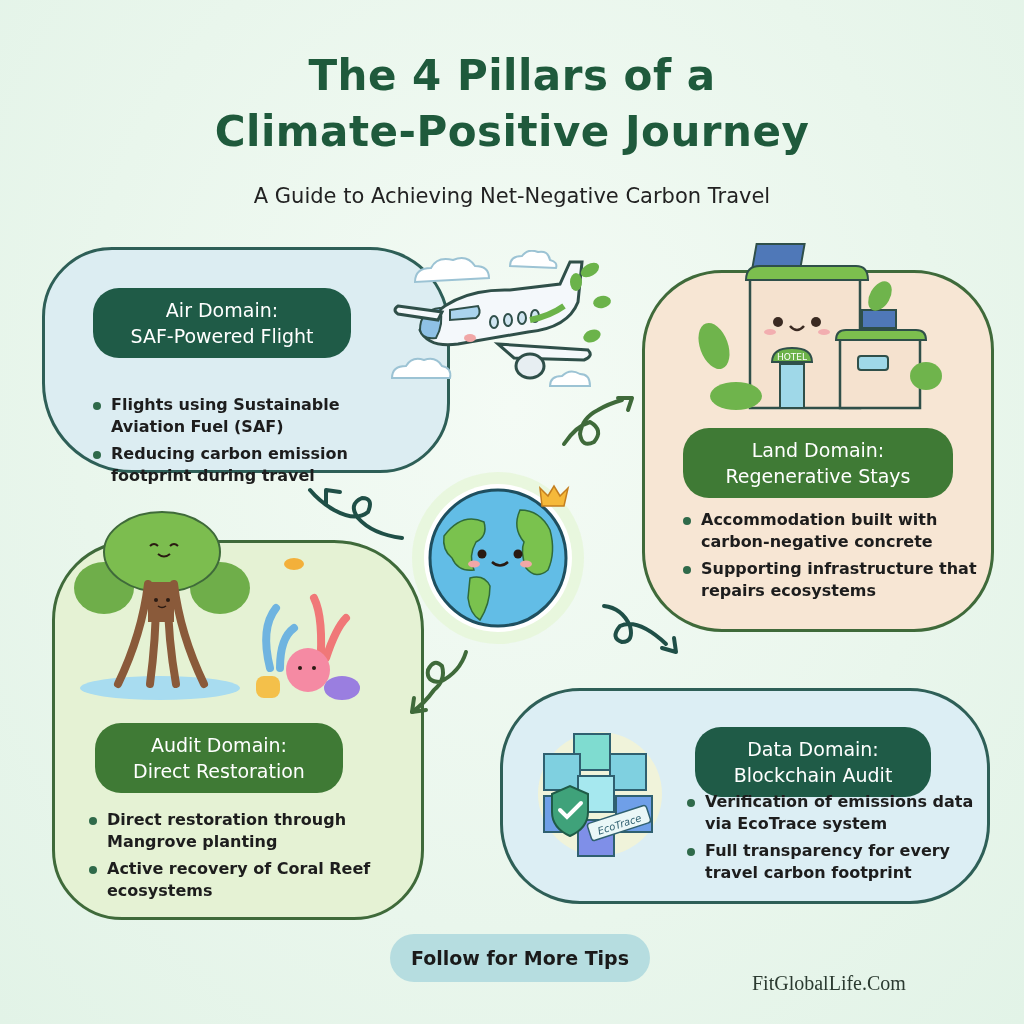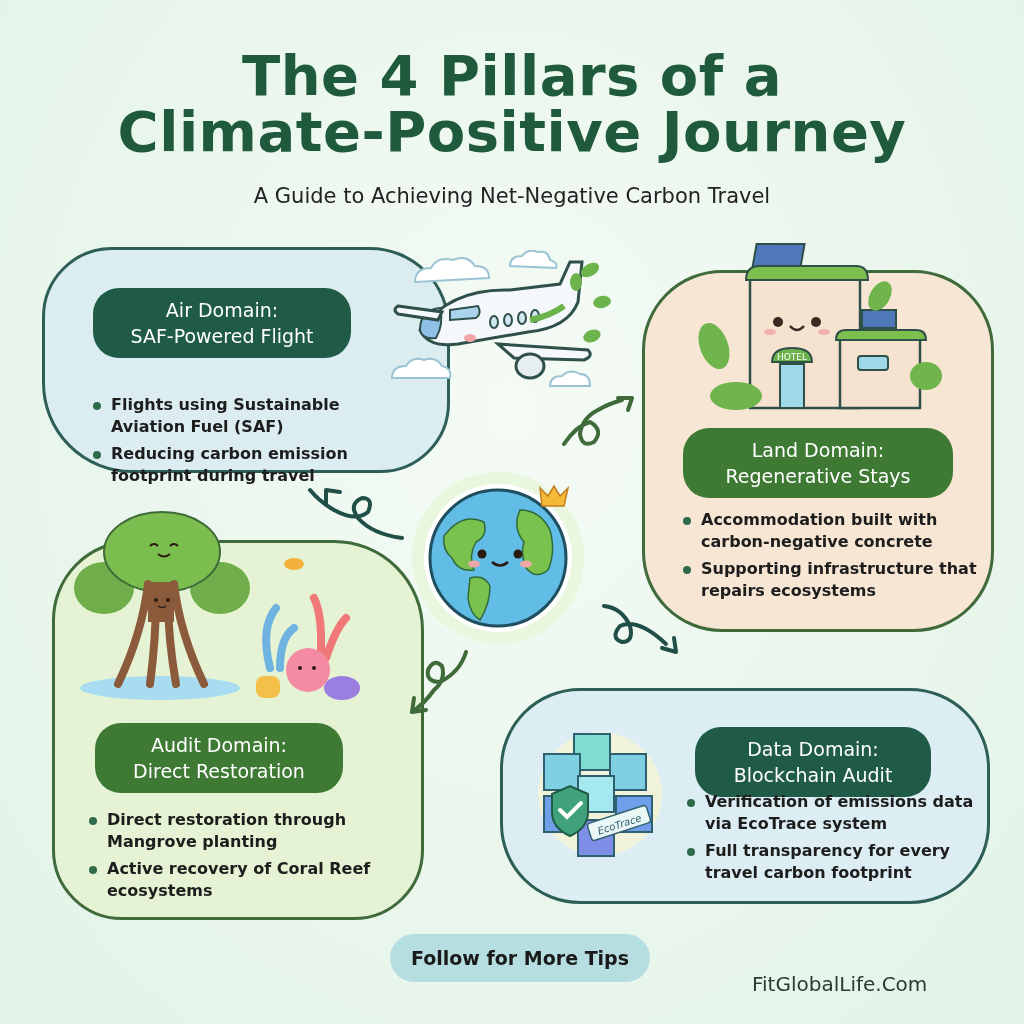--- a/index.html
+++ b/index.html
@@ -8,21 +8,21 @@
     font-family: "DejaVu Sans", sans-serif;
     background: radial-gradient(ellipse at 50% 40%, #f4fbf5 0%, #e9f6ec 60%, #e2f3e7 100%);
     position: relative;
     color: #1c1c1c;
   }
   .title {
     position: absolute; left: 0; top: 48px; width: 1024px;
     text-align: center;
     font-family: "DejaVu Sans", sans-serif;
     font-weight: bold; color: #1f5a3c;
-    font-size: 56px; line-height: 56px;
+    font-size: 42px; line-height: 56px;
     letter-spacing: 0.5px;
   }
   .subtitle {
     position: absolute; left: 0; top: 184px; width: 1024px;
     text-align: center; font-size: 21px; color: #222;
   }
   .card { position: absolute; border: 3px solid; }
   .card-air {
     left: 42px; top: 247px; width: 408px; height: 226px;
     background: #dcedf2; border-color: #2e5f57;
@@ -62,21 +62,21 @@
   }
   .illus { position: absolute; }
   .follow {
     position: absolute; left: 390px; top: 934px; width: 260px; height: 48px;
     background: #b6dde0; border-radius: 26px; border: none;
     font-family: "DejaVu Sans", sans-serif; font-weight: bold; font-size: 19px; color: #1a1a1a;
     display: flex; align-items: center; justify-content: center;
   }
   .brand {
     position: absolute; left: 752px; top: 972px; width: 260px;
-    font-size: 20px; color: #2b3a30; text-align: left;
+    font-size: 20px; color: #2b3a30; text-align: left; font-family: Liberation Serif, serif;
   }
 </style>
 </head>
 <body>
 
 <div class="title">
   <div>The 4 Pillars of a</div>
   <div>Climate-Positive Journey</div>
 </div>
 <div class="subtitle">A Guide to Achieving Net-Negative Carbon Travel</div>

